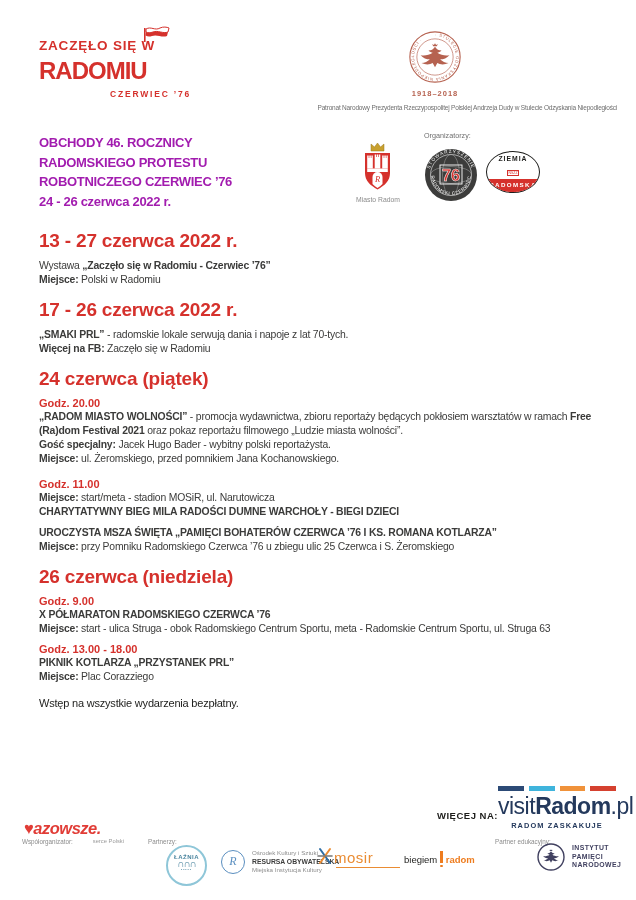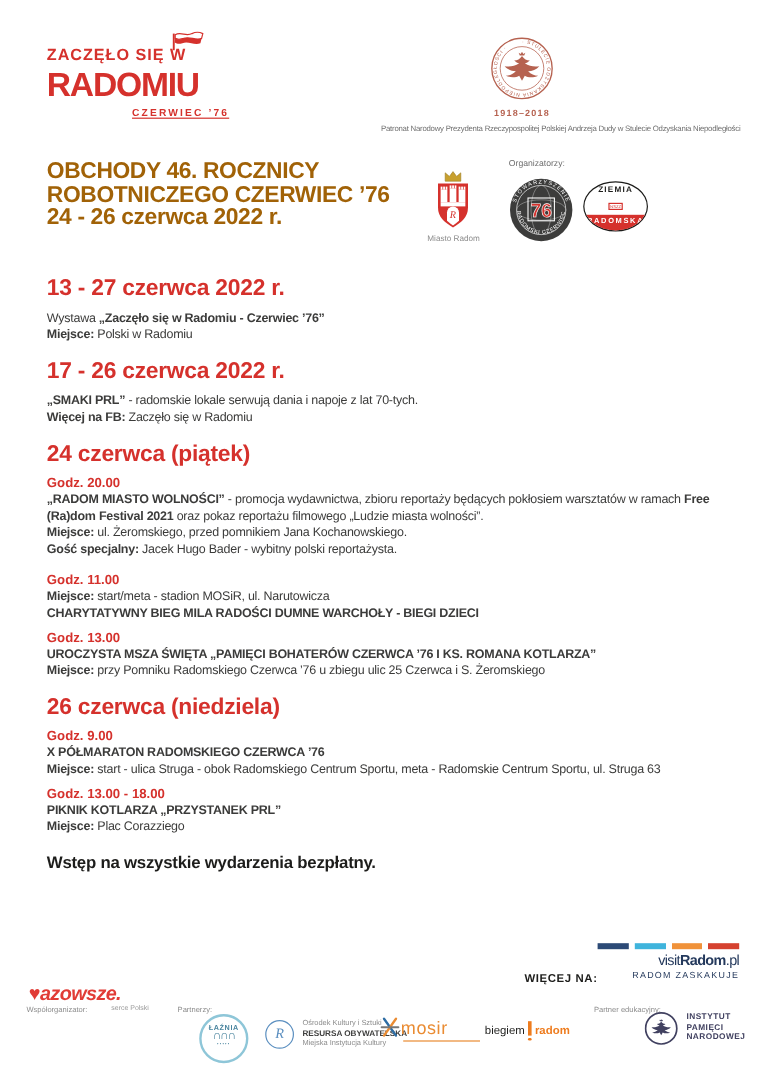--- a/index.html
+++ b/index.html
@@ -3,33 +3,33 @@
 <meta charset="utf-8">
 <style>
   html,body{margin:0;padding:0;}
   body{width:636px;height:900px;background:#fff;font-family:"Liberation Sans",sans-serif;
        -webkit-font-smoothing:antialiased;}
   .page{position:relative;width:636px;height:900px;background:#fff;overflow:hidden;}
 
   
   .logo{position:absolute;left:39px;top:38px;width:176px;color:#d5312c;}
   .logo-l1{font-size:13.5px;font-weight:bold;letter-spacing:.8px;}
-  .logo-l2{font-size:28px;font-weight:bold;letter-spacing:-1px;line-height:33px;margin-top:1px;}
-  .logo-l3{width:152px;text-align:right;font-size:8.5px;font-weight:bold;letter-spacing:1.8px;margin-top:2px;text-decoration:underline;}
+  .logo-l2{font-size:24px;font-weight:bold;letter-spacing:-1px;line-height:33px;margin-top:1px;}
+  .logo-l3{width:152px;text-align:right;font-size:8.5px;font-weight:bold;letter-spacing:1.8px;margin-top:2px;}
   .logo-flag{position:absolute;left:104px;top:-13px;}
 
   
   .seal{position:absolute;left:408px;top:30px;width:54px;text-align:center;color:#b66250;}
   .seal-years{font-size:7.5px;font-weight:bold;letter-spacing:1px;margin-top:1px;}
 
   .patronage{position:absolute;right:19px;top:104px;font-size:6.5px;letter-spacing:-.2px;
              color:#6e6e6e;white-space:nowrap;}
 
   
-  .main-title{position:absolute;left:39px;top:133px;color:#a16207;font-size:19px;
+  .main-title{position:absolute;left:39px;top:133px;color:#a21caf;font-size:13px;
               font-weight:bold;line-height:19.5px;letter-spacing:-.3px;}
 
   
   .org-label{position:absolute;left:424px;top:131px;font-size:7.2px;color:#6e6e6e;}
   .crest{position:absolute;left:362px;top:139px;}
   .crest-caption{position:absolute;left:350px;top:196px;width:56px;text-align:center;
                  font-size:6.8px;color:#8c8c8c;}
   .badge76{position:absolute;left:424px;top:148px;}
   .sol{position:absolute;left:486px;top:151px;width:54px;height:42px;border:1.6px solid #1d1d1b;
        border-radius:50%;background:#fff;overflow:hidden;box-sizing:border-box;}
@@ -42,31 +42,31 @@
 
   
   .content{position:absolute;left:39px;top:230px;width:572px;color:#3b3b3a;}
   .sec{margin-bottom:12px;}
   .h-date{color:#d5312c;font-size:19px;font-weight:bold;letter-spacing:-.2px;margin:0 0 7px;}
   .line{font-size:10.4px;line-height:14px;letter-spacing:-.2px;margin:0;}
   .line b{font-weight:bold;}
   .time{color:#d5312c;font-weight:bold;font-size:11px;margin:0 0 1px;}
   .event{margin-top:7px;}
   .event:first-of-type{margin-top:0;}
-  .note{font-weight:bold;font-size:14px;letter-spacing:-.2px;margin-top:13px;color:#1d1d1b;}
+  .note{font-weight:normal;font-size:11px;letter-spacing:-.2px;margin-top:13px;color:#1d1d1b;}
 
   
   .more-label{position:absolute;left:437px;top:810px;font-size:9.5px;font-weight:bold;
               letter-spacing:.5px;color:#1d1d1b;}
   .vr{position:absolute;left:498px;top:786px;width:118px;}
   .vr-bars{display:flex;gap:5px;}
   .vr-bar{flex:1;height:4.5px;}
-  .vr-name{font-size:12px;letter-spacing:-.5px;color:#24395c;text-align:right;margin-top:2px;}
+  .vr-name{font-size:23px;letter-spacing:-.5px;color:#24395c;text-align:right;margin-top:2px;}
   .vr-name .bold{font-weight:bold;}
-  .vr-tagline{font-size:7.4px;font-weight:400;letter-spacing:1.1px;color:#24395c;text-align:right;margin-top:1px;}
+  .vr-tagline{font-size:7.4px;font-weight:700;letter-spacing:1.1px;color:#24395c;text-align:center;margin-top:1px;}
 
   
   .f-label{position:absolute;font-size:6.3px;color:#8c8c8c;}
   .mazowsze{position:absolute;left:24px;top:820px;width:100px;color:#e13c36;}
   .mazowsze-name{font-size:16.5px;font-weight:bold;font-style:italic;letter-spacing:-.5px;line-height:17px;}
   .mazowsze-sub{font-size:5.8px;color:#9a9a9a;text-align:right;margin-top:1px;font-style:normal;}
   .laznia{position:absolute;left:166px;top:845px;width:41px;height:41px;border:2px solid #8ec6d8;
           border-radius:50%;box-sizing:border-box;text-align:center;color:#49849e;padding-top:7px;}
   .laznia-name{font-size:6px;font-weight:bold;letter-spacing:.5px;}
   .laznia-arches{font-size:10px;line-height:8px;letter-spacing:-1px;}
@@ -128,20 +128,21 @@
       </text>
       <use href="#eagle-shape" transform="translate(29,30)" fill="#b66250"></use>
     </svg>
     <div class="seal-years">1918–2018</div>
   </div>
 
   <div class="patronage">Patronat Narodowy Prezydenta Rzeczypospolitej Polskiej Andrzeja Dudy w Stulecie Odzyskania Niepodległości</div>
 
   <div class="main-title">
     <div>OBCHODY 46. ROCZNICY</div>
+    <div>RADOMSKIEGO PROTESTU</div>
     <div>ROBOTNICZEGO CZERWIEC ’76</div>
     <div>24 - 26 czerwca 2022 r.</div>
   </div>
 
   <div class="org-label">Organizatorzy:</div>
 
   <svg class="crest" width="31" height="54" viewBox="0 0 31 54">
     <path d="M9 12 V5 l3.5 3 L15.5 4 l3 4 L22 5 v7 z" fill="#c8a02e" stroke="#9a7a1e" stroke-width="0.5"></path>
     <path d="M3 14 h25 v20 c0 8 -5.5 12.5 -12.5 16.5 C8.5 46.5 3 42 3 34 z" fill="#d5312c"></path>
     <g fill="#ffffff">
@@ -204,33 +205,32 @@
       <h2 class="h-date">17 - 26 czerwca 2022 r.</h2>
       <p class="line"><b>„SMAKI PRL”</b><span> - radomskie lokale serwują dania i napoje z lat 70-tych.</span></p>
       <p class="line"><b>Więcej na FB:</b><span> Zaczęło się w Radomiu</span></p>
     </div>
 
     <div class="sec">
       <h2 class="h-date">24 czerwca (piątek)</h2>
       <div class="event">
         <p class="time">Godz. 20.00</p>
         <p class="line"><b>„RADOM MIASTO WOLNOŚCI”</b><span> - promocja wydawnictwa, zbioru reportaży będących pokłosiem warsztatów w ramach </span><b>Free (Ra)dom Festival 2021</b><span> oraz pokaz reportażu filmowego „Ludzie miasta wolności”.</span></p>
+        <p class="line"><b>Gość specjalny:</b><span> Jacek Hugo Bader - wybitny polski reportażysta.</span></p>
         <p class="line"><b>Miejsce:</b><span> ul. Żeromskiego, przed pomnikiem Jana Kochanowskiego.</span></p>
-        <p class="line"><b>Gość specjalny:</b><span> Jacek Hugo Bader - wybitny polski reportażysta.</span></p>
       </div>
     </div>
 
     <div class="sec">
       <div class="event">
         <p class="time">Godz. 11.00</p>
         <p class="line"><b>Miejsce:</b><span> start/meta - stadion MOSiR, ul. Narutowicza</span></p>
         <p class="line"><b>CHARYTATYWNY BIEG MILA RADOŚCI DUMNE WARCHOŁY - BIEGI DZIECI</b></p>
       </div>
       <div class="event">
-        <p class="time">Godz. 13.00</p>
         <p class="line"><b>UROCZYSTA MSZA ŚWIĘTA „PAMIĘCI BOHATERÓW CZERWCA ’76 I KS. ROMANA KOTLARZA”</b></p>
         <p class="line"><b>Miejsce:</b><span> przy Pomniku Radomskiego Czerwca ’76 u zbiegu ulic 25 Czerwca i S. Żeromskiego</span></p>
       </div>
     </div>
 
     <div class="sec">
       <h2 class="h-date">26 czerwca (niedziela)</h2>
       <div class="event">
         <p class="time">Godz. 9.00</p>
         <p class="line"><b>X PÓŁMARATON RADOMSKIEGO CZERWCA ’76</b></p>

